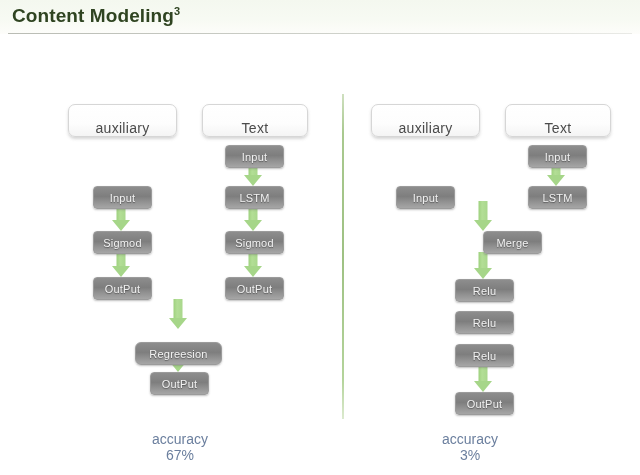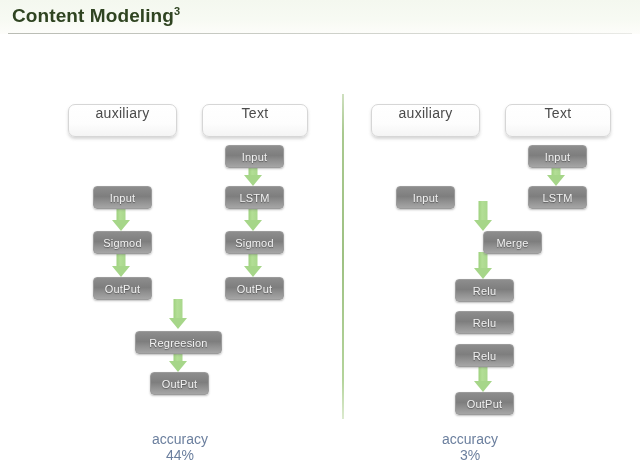--- a/index.html
+++ b/index.html
@@ -65,21 +65,21 @@
 
   
   .pill {
     position: absolute;
     height: 31px;
     background: linear-gradient(180deg, #ffffff 0%, #fdfdfd 60%, #f4f4f4 100%);
     border: 1px solid #d6d6d6;
     border-radius: 7px;
     box-shadow: 0 2px 3px rgba(120,120,120,0.30);
     display: flex;
-    align-items: flex-start;
+    align-items: flex-end;
     justify-content: center;
   }
   .pill span {
     font-size: 14px;
     color: #4b4b4b;
     letter-spacing: 0.3px;
   }
 
   
   .node {
@@ -211,21 +211,21 @@
         </div>
         <div class="node" style="left: 225px; top: 152px; width: 57px;">
           <span>LSTM</span>
         </div>
         <div class="node" style="left: 225px; top: 197px; width: 57px;">
           <span>Sigmod</span>
         </div>
         <div class="node" style="left: 225px; top: 243px; width: 57px;">
           <span>OutPut</span>
         </div>
-        <div class="node" style="left: 135px; top: 297px; width: 85px;">
+        <div class="node" style="left: 135px; top: 308px; width: 85px; border-radius: 6px;">
           <span>Regreesion</span>
         </div>
         <div class="node" style="left: 150px; top: 338px; width: 57px;">
           <span>OutPut</span>
         </div>
         <div class="pill" style="left: 371px; top: 70px; width: 107px;">
           <span>auxiliary</span>
         </div>
         <div class="pill" style="left: 505px; top: 70px; width: 104px;">
           <span>Text</span>
@@ -247,18 +247,18 @@
         </div>
         <div class="node" style="left: 455px; top: 277px; width: 57px;">
           <span>Relu</span>
         </div>
         <div class="node" style="left: 455px; top: 310px; width: 57px;">
           <span>Relu</span>
         </div>
         <div class="node" style="left: 455px; top: 358px; width: 57px;">
           <span>OutPut</span>
         </div>
-        <div class="accuracy" style="left: 152px; top: 397px;"><span>accuracy</span><span class="pct">44%</span></div>
+        <div class="accuracy" style="left: 152px; top: 397px;"><span>accuracy</span><span class="pct">67%</span></div>
         <div class="accuracy" style="left: 442px; top: 397px;"><span>accuracy</span><span class="pct">3%</span></div>
       </div>
   </div>
 
 </div>
 
 </body></html>

